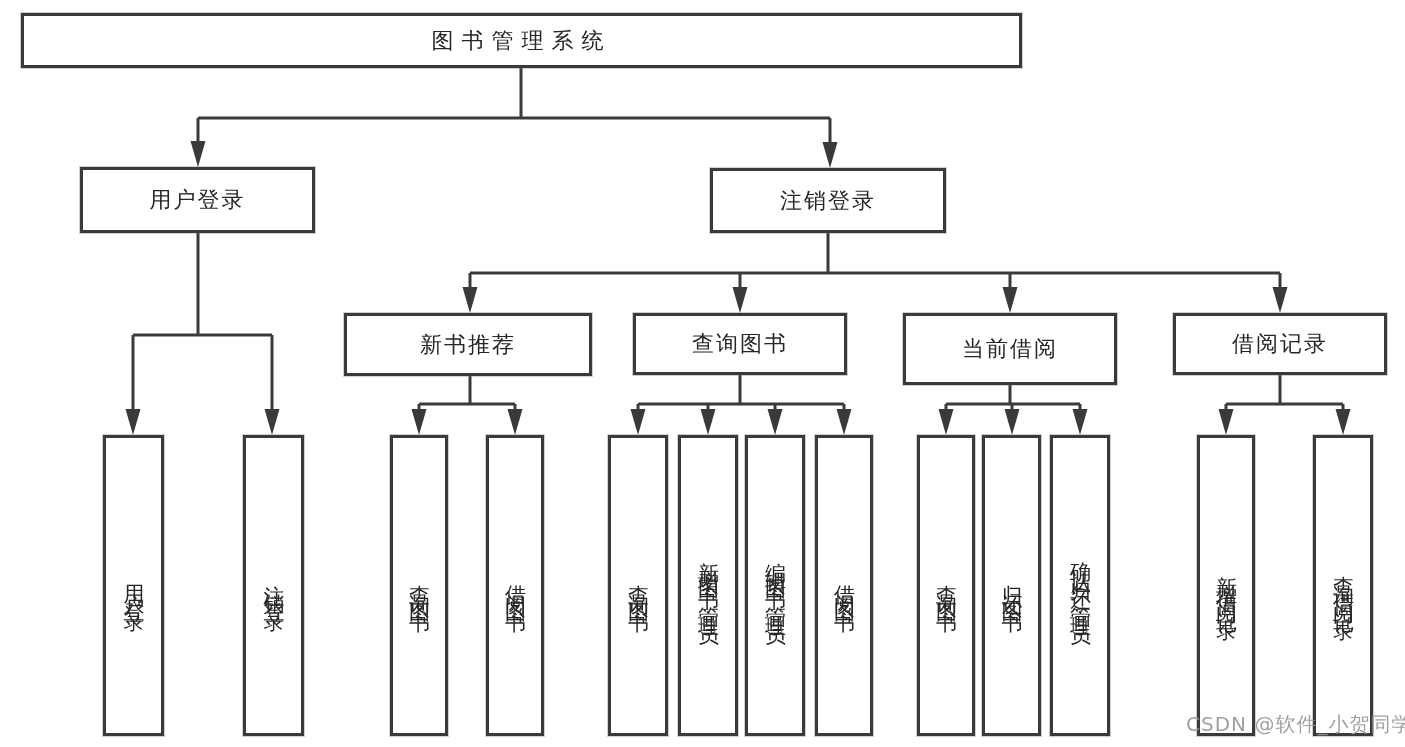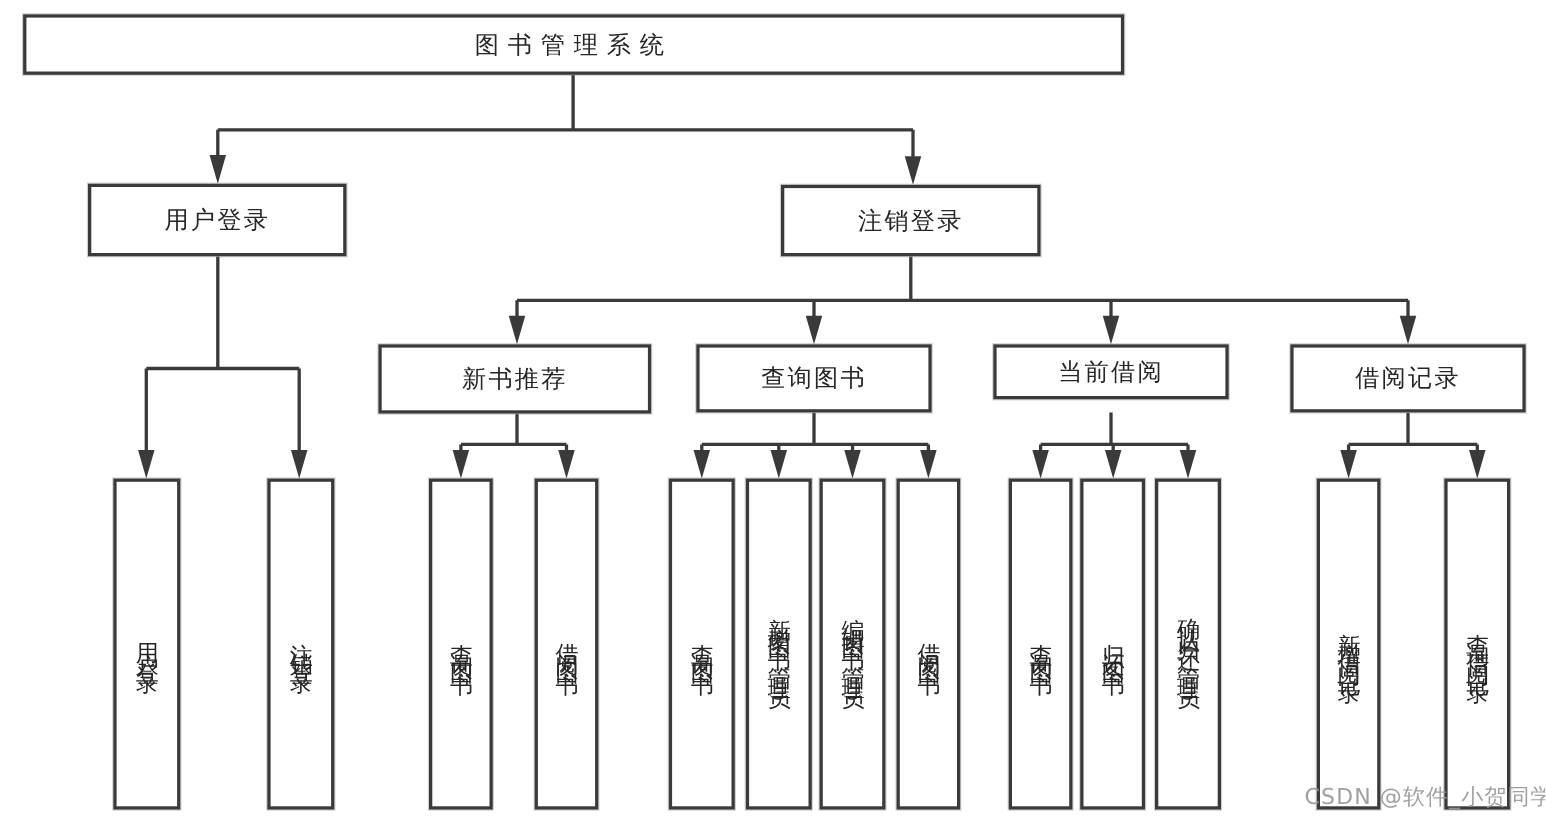--- a/index.html
+++ b/index.html
@@ -68,21 +68,21 @@
   <div class="box h" style="left:710px;top:168px;width:236px;height:65px">
     <span>注销登录</span>
   </div>
 
   <div class="box h" style="left:344px;top:313px;width:248px;height:63px">
     <span>新书推荐</span>
   </div>
   <div class="box h" style="left:633px;top:313px;width:214px;height:62px">
     <span>查询图书</span>
   </div>
-  <div class="box h" style="left:903px;top:313px;width:214px;height:50px">
+  <div class="box h" style="left:903px;top:313px;width:214px;height:72px">
     <span>当前借阅</span>
   </div>
   <div class="box h" style="left:1173px;top:313px;width:214px;height:62px">
     <span>借阅记录</span>
   </div>
 
   <div class="box v" style="left:103px;top:435px;width:61px;height:301px">
     <span>用户登录</span>
   </div>
   <div class="box v" style="left:243px;top:435px;width:61px;height:301px">

